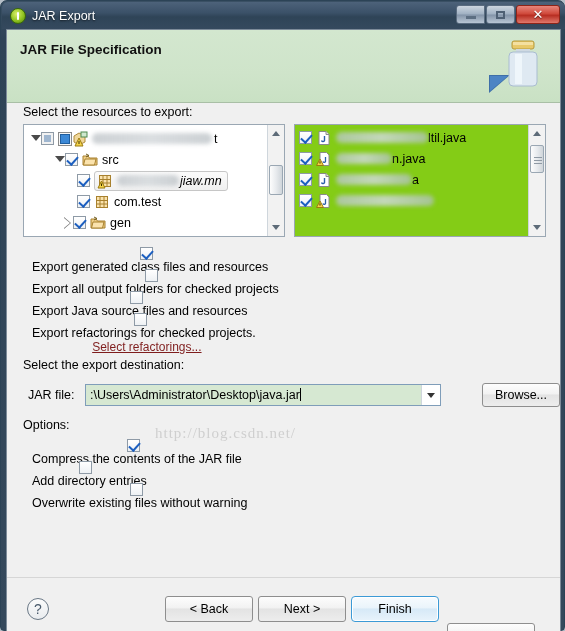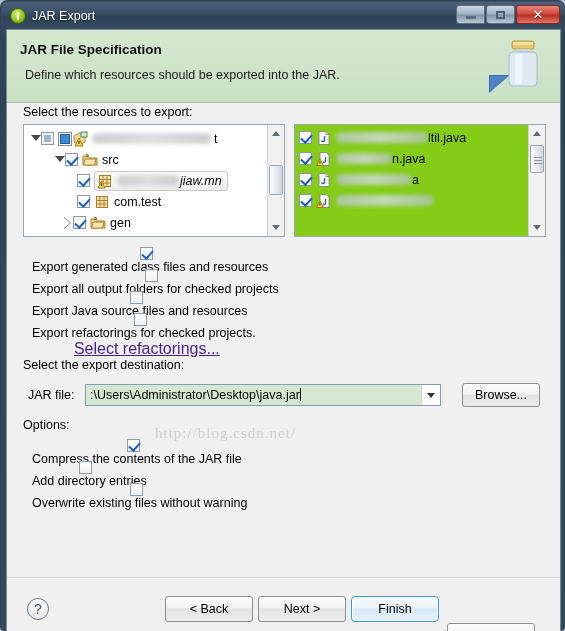--- a/index.html
+++ b/index.html
@@ -135,21 +135,21 @@
   }
   .blur.g{background:linear-gradient(90deg,rgba(176,199,172,.9),rgba(198,216,194,.95),rgba(170,194,166,.85));}
   .selrow{
     border:1px solid #c6c6c6;border-radius:3px;
     background:linear-gradient(180deg,#fbfbfb,#f0f0f0);
     padding:0 5px 0 2px;height:18px;display:flex;align-items:center;font-style:italic;
   }
   
   .opt{position:absolute;display:flex;align-items:center;font-size:12.5px;flex-direction:column;}
   .opt .cb{margin-right:7px;}
-  .link{color:#4c1d95;text-decoration:underline;font-size:16px;}
+  .link{color:#7f1d1d;text-decoration:underline;font-size:12px;}
   
   .combo{
     position:absolute;box-sizing:border-box;height:22px;
     border:1px solid #7f9db9;background:#d6e8d2;display:flex;align-items:center;
   }
   .combo .val{padding-left:4px;font-size:12.5px;color:#000;flex:1;overflow:hidden;white-space:nowrap;}
   .caret{
     width:18px;height:20px;display:flex;align-items:center;justify-content:center;
     background:#ffffff;border-left:1px solid #cfd6dc;
   }
@@ -200,21 +200,20 @@
           <span class="maxsq"></span>
         </div>
       <div class="wbtn close">✕</div>
     </div>
   </div>
 
   <div class="client">
 
     <div class="banner">
       <h1>JAR File Specification</h1>
-      <p>Define which resources should be exported into the JAR.</p>
       <svg class="jar-art" viewBox="0 0 62 62">
         <polygon points="3,40 24,40 3,58" fill="#3f6fa8"></polygon>
         <polygon points="4,41 22,41 4,56" fill="#4d84c4"></polygon>
         <rect x="26" y="6" width="22" height="8" rx="2" fill="#e8c96a" stroke="#b69a3d"></rect>
         <rect x="27" y="7" width="20" height="3" fill="#f4e0a0"></rect>
         <rect x="30" y="14" width="14" height="4" fill="#cfd9e2"></rect>
         <path d="M27 17 h20 a4 4 0 0 1 4 4 v26 a4 4 0 0 1 -4 4 h-20 a4 4 0 0 1 -4 -4 v-26 a4 4 0 0 1 4 -4 z" fill="#dfe9f2" stroke="#a9bcd0"></path>
         <path d="M29 19 h7 v30 h-7 z" fill="#f2f8fd" opacity=".85"></path>
       </svg>
     </div>
@@ -387,21 +386,21 @@
       <div class="watermark">http://blog.csdn.net/</div>
 
       <div class="lbl" style="left:16px;top:255px;">Select the export destination:</div>
       <div class="lbl" style="left:21px;top:285px;">JAR file:</div>
       <div class="combo" style="left:78px;top:281px;width:356px;">
         <span class="val"><span title=":\Users\Administrator\Desktop\test.jar">:\Users\Administrator\Desktop\java.jar</span><span class="cursor"></span></span>
         <span class="caret">
             <i></i>
           </span>
       </div>
-      <div class="btn browse" style="left:455px;top:280px;">Browse...</div>
+      <div class="btn browse" style="left:475px;top:280px;">Browse...</div>
 
       <div class="lbl" style="left:16px;top:315px;">Options:</div>
       <div class="opt" style="left:25px;top:336px;">
         <span class="cb on"></span>
         <span>Compress the contents of the JAR file</span>
       </div>
       <div class="opt" style="left:25px;top:358px;">
         <span class="cb"></span>
         <span>Add directory entries</span>
       </div>

